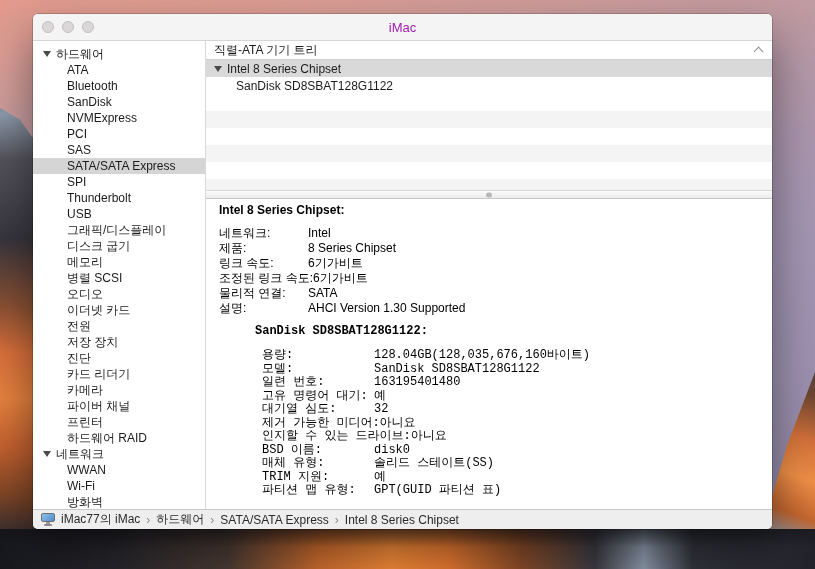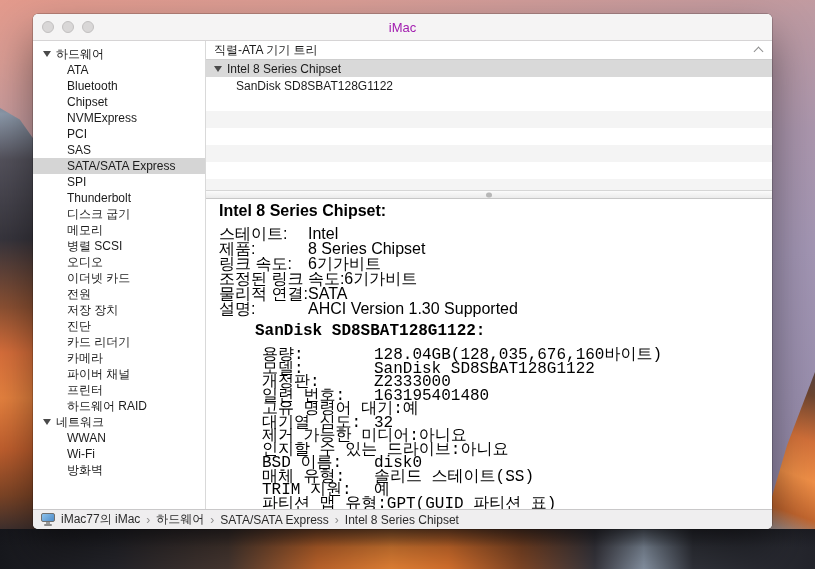--- a/index.html
+++ b/index.html
@@ -68,21 +68,21 @@
 
   .splitter{flex:0 0 7px;background:linear-gradient(#fbfbfb,#ebebeb);
     border-top:1px solid #d6d6d6;border-bottom:1px solid #c7c7c7;
     position:relative;cursor:row-resize;}
   .splitter .dot{position:absolute;left:50%;top:50%;
     transform:translate(-50%,-50%);width:6px;height:5px;border-radius:3px;
     background:#b7b7b7;}
 
   
   .details{flex:1;background:#fff;overflow:hidden;padding:4px 0 0 13px;
-    font-size:16px;color:#000;}
+    font-size:12px;color:#000;}
   .sec-title{font-weight:bold;height:15px;line-height:15px;margin-bottom:8px;}
   .kv{display:flex;line-height:15px;white-space:nowrap;}
   .kv .k{flex:0 0 89px;}
   .sec2{margin-left:36px;margin-top:8px;font-family:Liberation Mono, monospace;}
   .sec2 .sec-title{margin-bottom:10px;}
   .sec2 .kv{line-height:13.5px;padding-left:7px;}
   .sec2 .kv .k{flex:0 0 112px;}
 
   
   .statusbar{flex:0 0 19px;background:#efeeef;border-top:1px solid #c9c8c9;
@@ -117,27 +117,29 @@
 
   <div class="body-row">
 
     <div class="sidebar">
       <div class="sb-sec">
         <span class="tri-s"></span>
         <span>하드웨어</span>
       </div>
       <div class="sb-item"><span>ATA</span></div>
       <div class="sb-item"><span>Bluetooth</span></div>
-      <div class="sb-item"><span>Chipset</span></div>
+      <div class="sb-item"><span>SanDisk</span></div>
       <div class="sb-item"><span>NVMExpress</span></div>
       <div class="sb-item"><span>PCI</span></div>
       <div class="sb-item"><span>SAS</span></div>
       <div class="sb-item selected"><span>SATA/SATA Express</span></div>
       <div class="sb-item"><span>SPI</span></div>
       <div class="sb-item"><span>Thunderbolt</span></div>
+      <div class="sb-item"><span>USB</span></div>
+      <div class="sb-item"><span>그래픽/디스플레이</span></div>
       <div class="sb-item"><span>디스크 굽기</span></div>
       <div class="sb-item"><span>메모리</span></div>
       <div class="sb-item"><span>병렬 SCSI</span></div>
       <div class="sb-item"><span>오디오</span></div>
       <div class="sb-item"><span>이더넷 카드</span></div>
       <div class="sb-item"><span>전원</span></div>
       <div class="sb-item"><span>저장 장치</span></div>
       <div class="sb-item"><span>진단</span></div>
       <div class="sb-item"><span>카드 리더기</span></div>
       <div class="sb-item"><span>카메라</span></div>
@@ -178,21 +180,21 @@
       </div>
 
       <div class="splitter">
         <span class="dot"></span>
       </div>
 
       <div class="details">
         <div class="sec-title">Intel 8 Series Chipset:</div>
         <div>
           <div class="kv">
-              <span class="k">스테이트:</span>
+              <span class="k">네트워크:</span>
               <span class="v">Intel</span>
             </div>
           <div class="kv">
               <span class="k">제품:</span>
               <span class="v">8 Series Chipset</span>
             </div>
           <div class="kv">
               <span class="k">링크 속도:</span>
               <span class="v">6기가비트</span>
             </div>
@@ -212,24 +214,20 @@
 
         <div class="sec2">
           <div class="sec-title">SanDisk SD8SBAT128G1122:</div>
           <div class="kv">
               <span class="k">용량:</span>
               <span class="v">128.04GB(128,035,676,160바이트)</span>
             </div>
           <div class="kv">
               <span class="k">모델:</span>
               <span class="v">SanDisk SD8SBAT128G1122</span>
-            </div>
-          <div class="kv">
-              <span class="k">개정판:</span>
-              <span class="v">Z2333000</span>
             </div>
           <div class="kv">
               <span class="k">일련 번호:</span>
               <span class="v">163195401480</span>
             </div>
           <div class="kv">
               <span class="k">고유 명령어 대기:</span>
               <span class="v">예</span>
             </div>
           <div class="kv">

